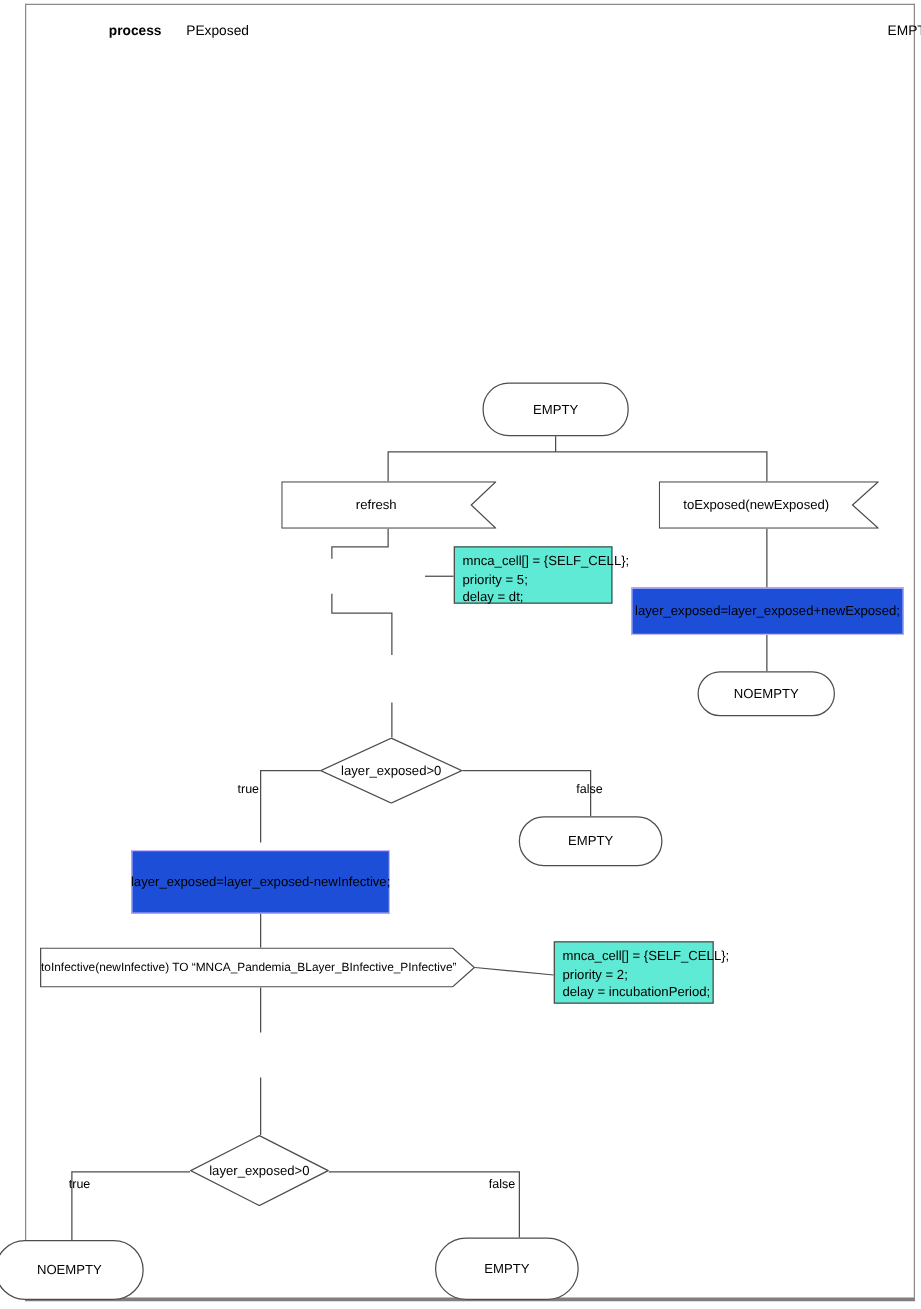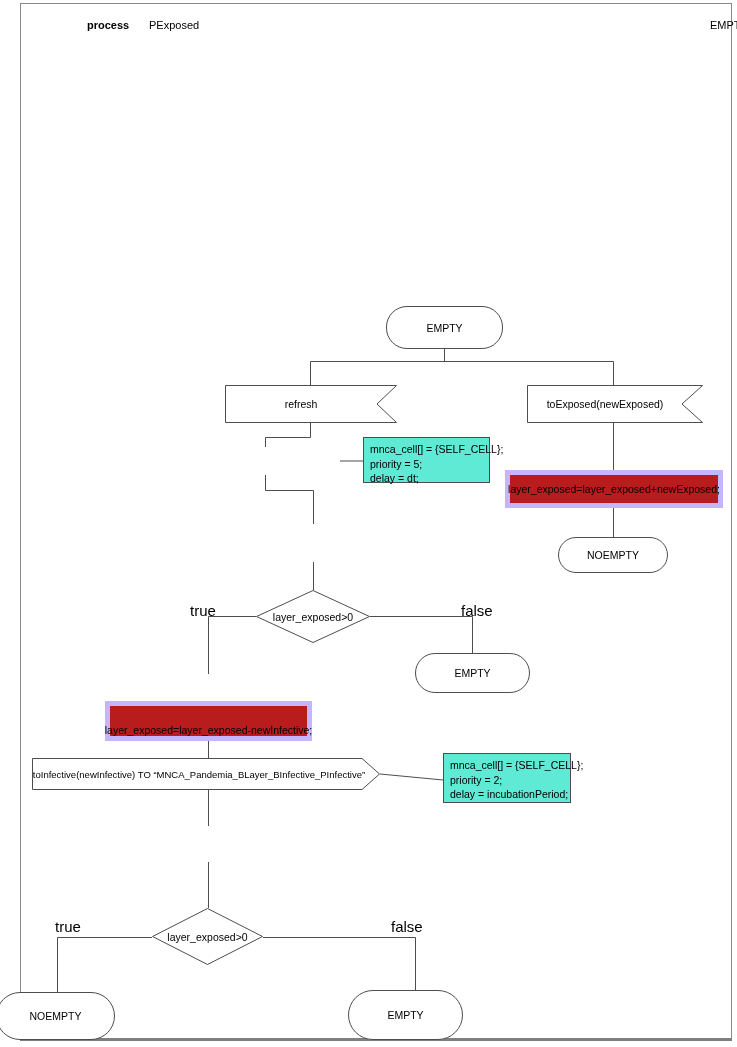--- a/index.html
+++ b/index.html
@@ -8,31 +8,31 @@
     font-family:"Liberation Sans", sans-serif;color:#000;overflow:hidden;
   }
   .page-border{
     position:absolute;left:20px;top:3px;width:712px;height:1038px;
     border:1px solid #8a8a8a;border-bottom:3px solid #7f7f7f;box-sizing:border-box;
   }
   .hdr{position:absolute;font-size:11px;white-space:nowrap;margin-left:44px;}
   .hdr.b{font-weight:bold;}
   .connectors{position:absolute;left:0;top:0;}
   .node{position:absolute;box-sizing:border-box;display:flex;align-items:center;justify-content:center;}
-  .rect{background:#b91c1c;border:5px solid #c4b5fd;}
+  .rect{background:#1d4ed8;border:1px solid #c4b5fd;}
   .state{background:#fff;border:1px solid #4d4d4d;}
   .svgnode svg{position:absolute;left:0;top:0;}
   .svgnode{background:transparent;}
   .lbl{position:relative;font-size:10.5px;white-space:nowrap;text-align:center;z-index:2;}
   .lbl.small{font-size:10px;}
   .lbl.tiny{font-size:9.5px;}
   .procbar{position:absolute;top:0;bottom:0;width:1px;background:#4d4d4d;}
   .comment{background:#5eead4;border:1px solid #4d4d4d;display:block;padding:4px 0 0 6px;}
   .comment .cline{display:block;font-size:10.5px;line-height:14.5px;white-space:nowrap;}
-  .branch-label{position:absolute;font-size:15px;white-space:nowrap;}
+  .branch-label{position:absolute;font-size:10px;white-space:nowrap;margin-top:24px;}
   polygon,polyline{vector-effect:non-scaling-stroke;}
 </style>
 </head>
 <body>
 
 <div class="canvas">
 
   <div class="page-border"></div>
 
   <span class="hdr b" style="left:43px;top:19px;">process</span>
@@ -100,21 +100,21 @@
     </svg>
     <span class="lbl">layer_exposed&gt;0</span>
   </div>
   <span class="branch-label" style="left:190px;top:602px;">true</span>
   <span class="branch-label" style="left:461px;top:602px;">false</span>
 
   <div class="node state" style="left:415px;top:653px;width:115px;height:40px;border-radius:20px;">
     <span class="lbl">EMPTY</span>
   </div>
 
-  <div class="node rect" style="left:105px;top:701px;width:207px;height:40px;align-items:flex-end;">
+  <div class="node rect" style="left:105px;top:680px;width:207px;height:51px;">
     <span class="lbl">layer_exposed=layer_exposed-newInfective;</span>
   </div>
 
   <div class="node svgnode" style="left:32px;top:758px;width:348px;height:32px;">
     <svg width="348" height="32">
       <polygon points="0.5,0.5 330,0.5 347.5,16 330,31.5 0.5,31.5" fill="#ffffff" stroke="#4d4d4d"></polygon>
     </svg>
     <span class="lbl tiny" style="padding-right:14px;">toInfective(newInfective) TO “MNCA_Pandemia_BLayer_BInfective_PInfective”</span>
   </div>
 

